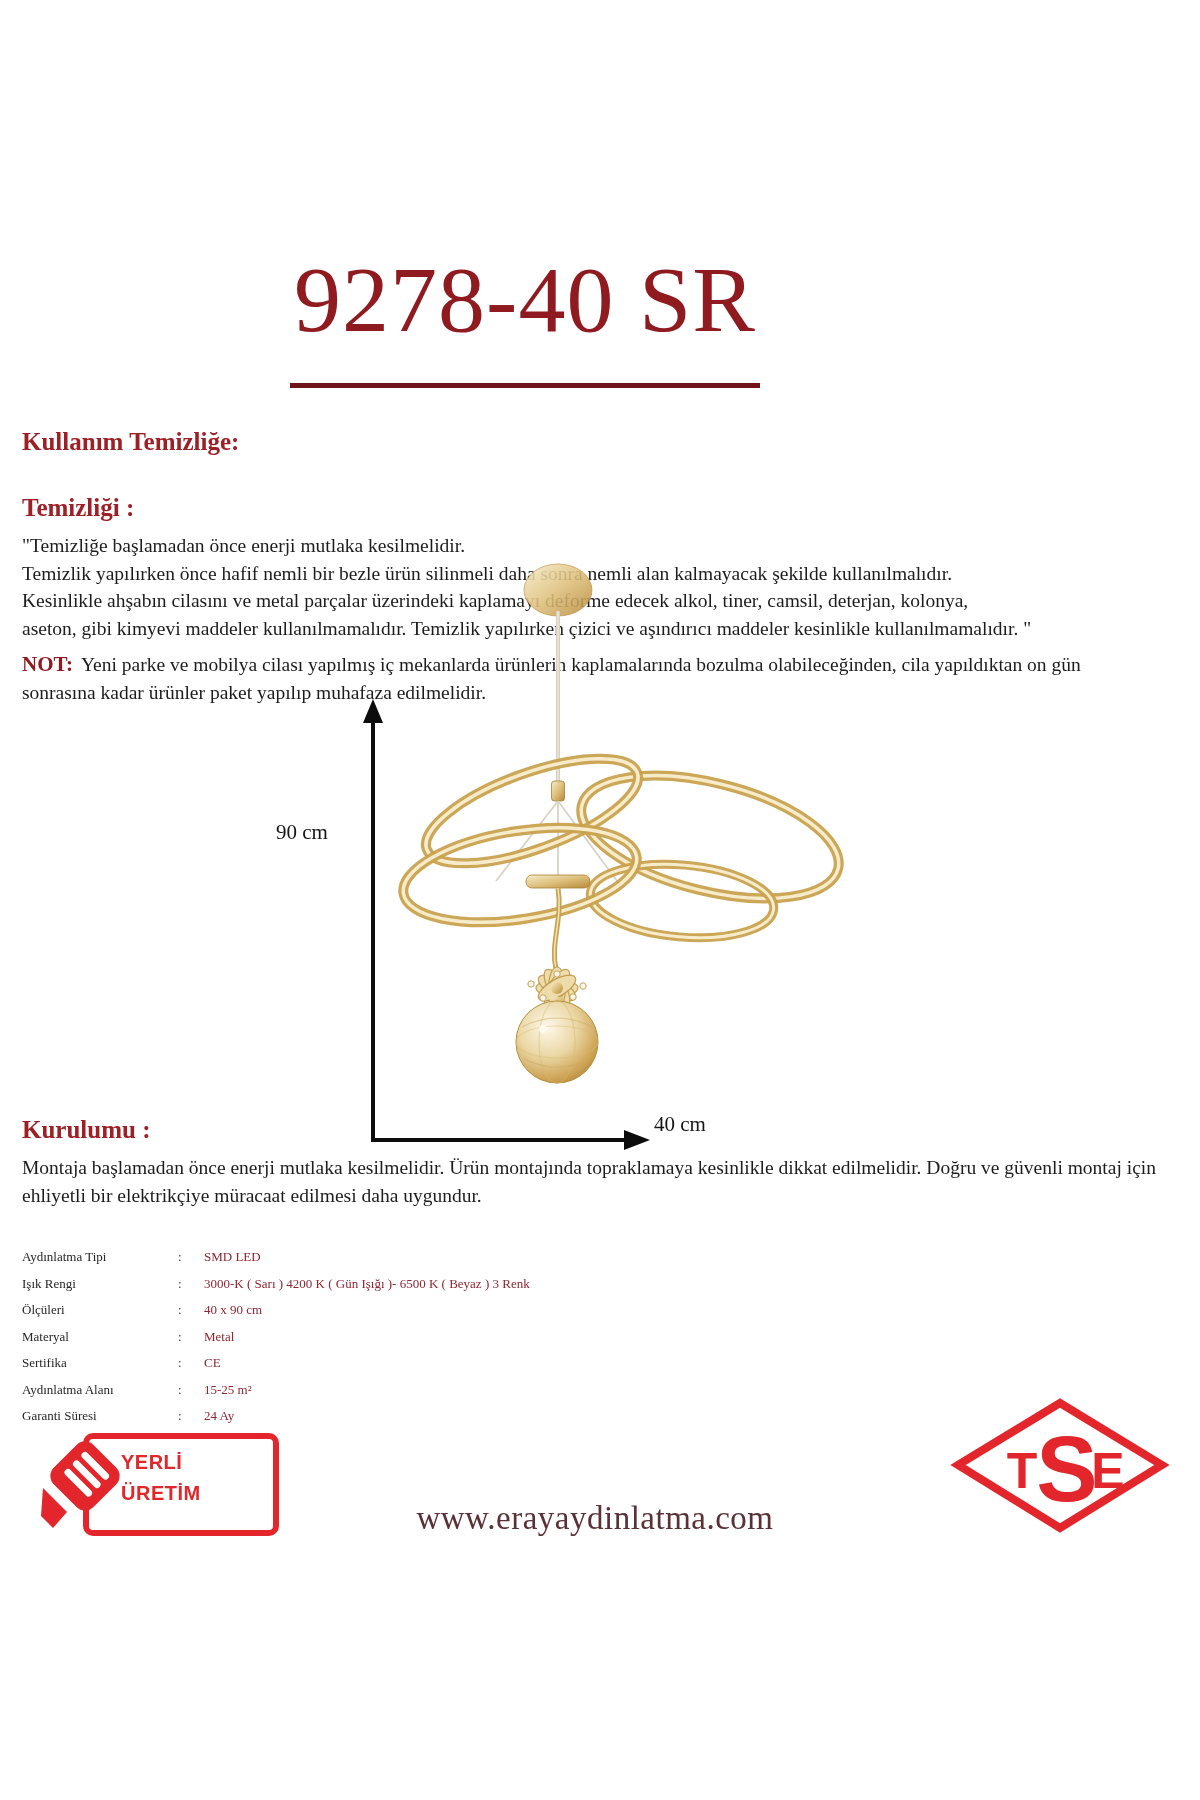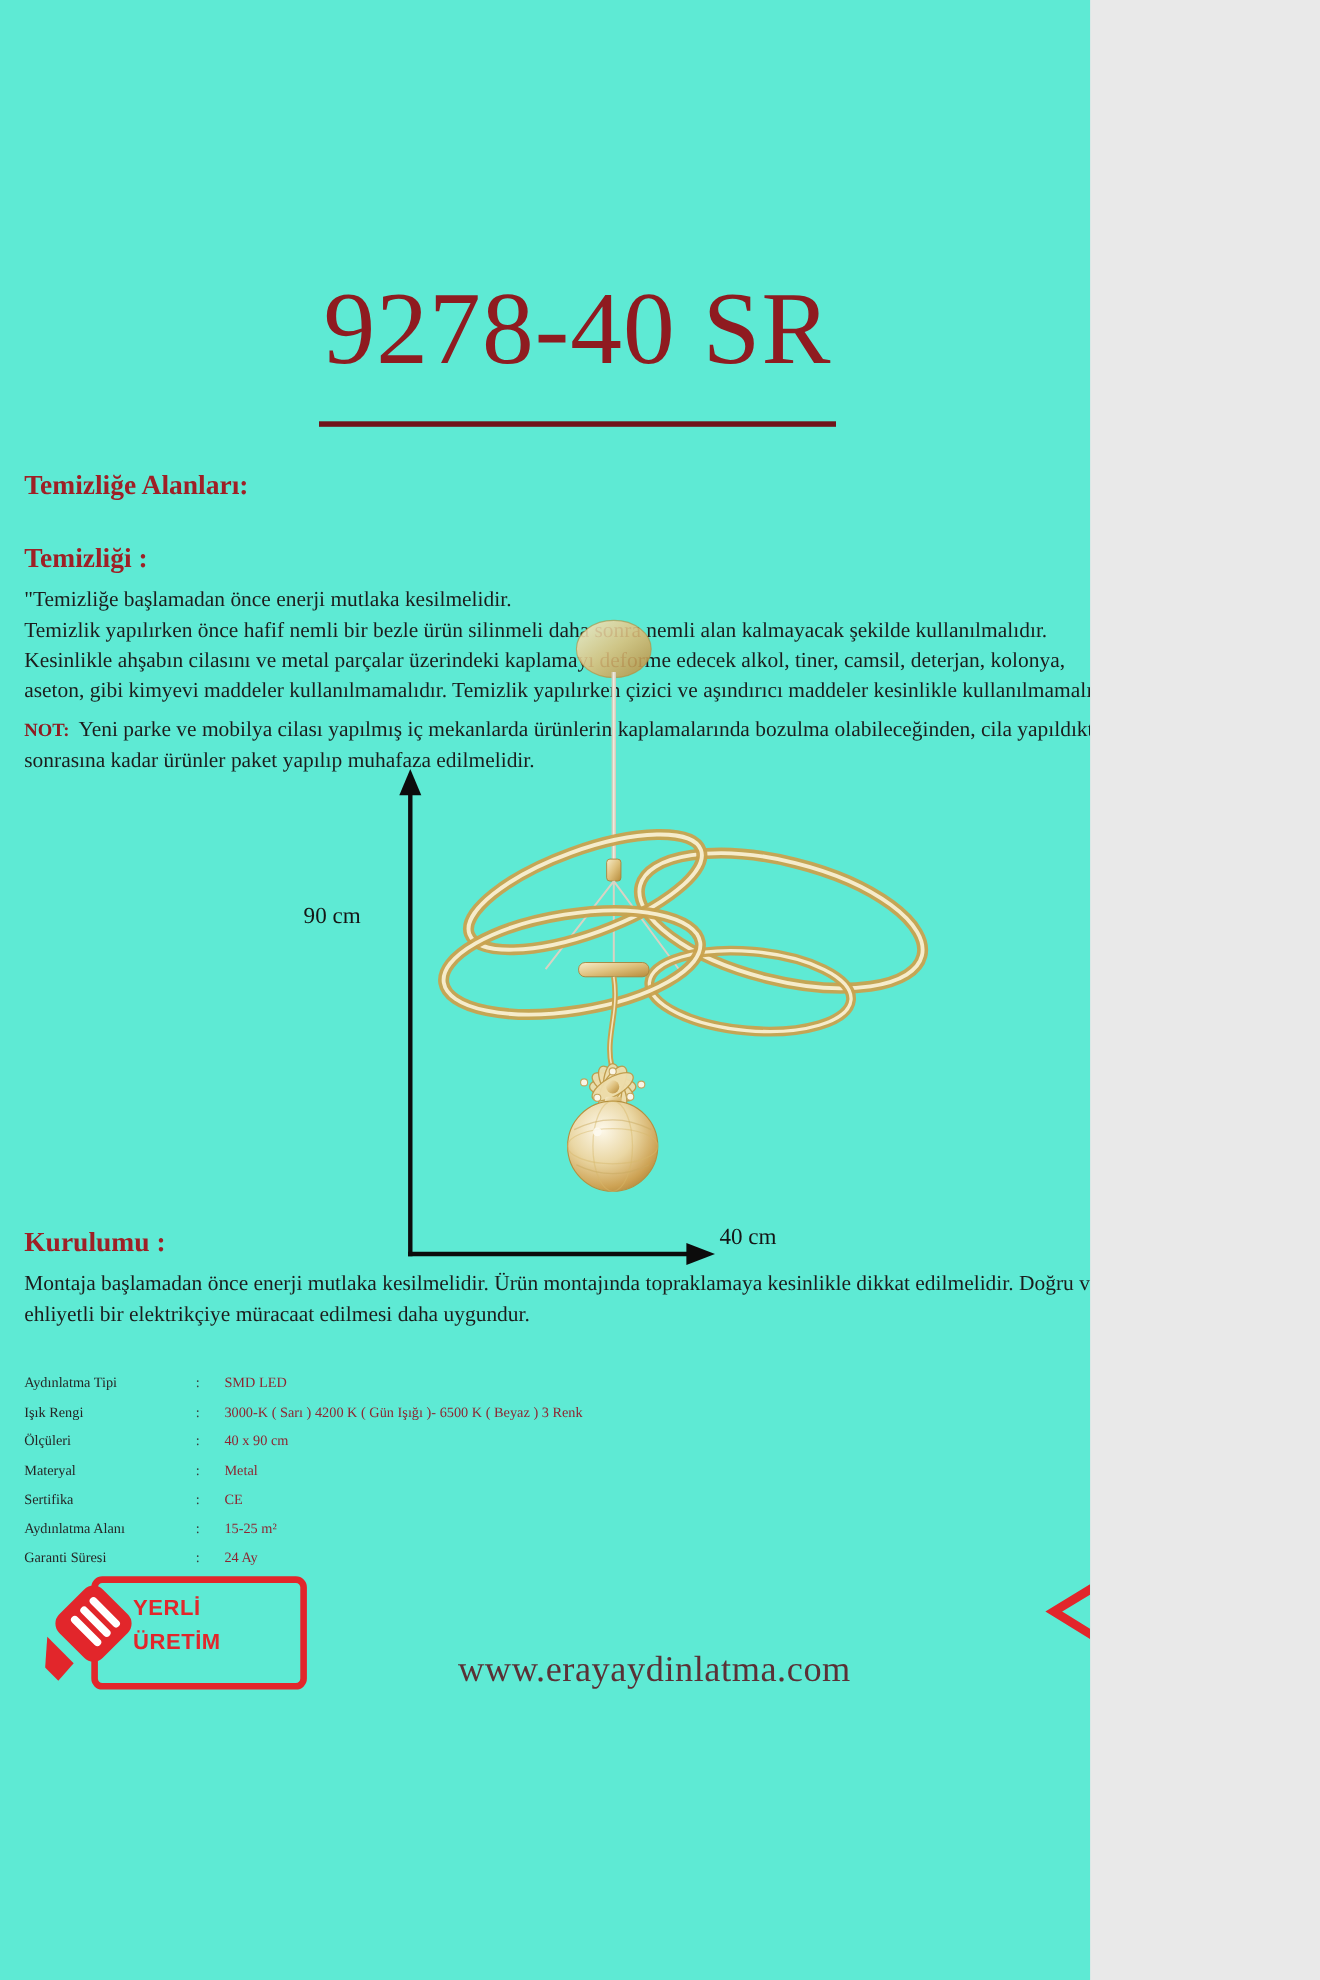--- a/index.html
+++ b/index.html
@@ -1,38 +1,38 @@
 <!DOCTYPE html>
 <html><head>
 <meta charset="utf-8">
 <style>
   html,body{margin:0;padding:0;}
   body{background:#e9e9e9;}
   .page{
     position:relative;
-    width:991px;height:1800px;
-    background:#5eead4;
+    width:1200px;height:1800px;
+    background:#ffffff;
     overflow:hidden;
     font-family:"Liberation Serif", serif;
     color:#1c1c1c;
   }
   
   .title-wrap{position:absolute;left:0;top:252px;width:1050px;text-align:center;}
   .title{
     font-size:94px;line-height:1;font-weight:400;
     color:#8f1b20;letter-spacing:1px;white-space:nowrap;
   }
   .title-underline{position:absolute;left:290px;top:383px;width:470px;height:5px;background:#70141a;}
   
   .sec-h{position:absolute;left:22px;font-size:25px;font-weight:700;color:#9e2026;white-space:nowrap;}
   .body-text{position:absolute;left:22px;font-size:19.5px;line-height:27.5px;color:#1c1c1c;}
   .nowrap{white-space:nowrap;}
   .clean-lines{position:absolute;left:22px;top:532px;font-size:19.5px;line-height:27.5px;}
   .note-p{position:absolute;left:22px;top:650px;width:1075px;font-size:19.5px;line-height:28px;}
-  .note-label{font-size:17px;font-weight:700;color:#8f1b20;margin-right:8px;}
+  .note-label{font-size:21px;font-weight:700;color:#8f1b20;margin-right:8px;}
   
   .lamp-svg{position:absolute;left:380px;top:545px;pointer-events:none;}
   .dim-svg{position:absolute;left:352px;top:693px;pointer-events:none;}
   .dim-label{position:absolute;font-size:21px;color:#151515;white-space:nowrap;}
   .h-label{left:276px;top:820px;}
   .w-label{left:654px;top:1112px;}
   
   .specs{position:absolute;left:22px;top:1244px;font-size:13px;line-height:26.5px;}
   .spec-row{display:flex;}
   .spec-label{width:156px;color:#262626;}
@@ -53,21 +53,21 @@
 </head>
 <body>
 
 <div class="page">
 
   <div class="title-wrap">
     <div class="title">9278-40 SR</div>
   </div>
   <div class="title-underline"></div>
 
-  <div class="sec-h" style="top:428px;">Temizliğe Alanları:</div>
+  <div class="sec-h" style="top:428px;">Kullanım Temizliğe:</div>
 
   <div class="sec-h" style="top:494px;">Temizliği :</div>
   <div class="clean-lines">
     <div class="nowrap">"Temizliğe başlamadan önce enerji mutlaka kesilmelidir.</div>
     <div class="nowrap">Temizlik yapılırken önce hafif nemli bir bezle ürün silinmeli daha sonra nemli alan kalmayacak şekilde kullanılmalıdır.</div>
     <div class="nowrap">Kesinlikle ahşabın cilasını ve metal parçalar üzerindeki kaplamayı deforme edecek alkol, tiner, camsil, deterjan, kolonya,</div>
     <div class="nowrap">aseton, gibi kimyevi maddeler kullanılmamalıdır. Temizlik yapılırken çizici ve aşındırıcı maddeler kesinlikle kullanılmamalıdır. "</div>
   </div>
 
   <div class="note-p">

